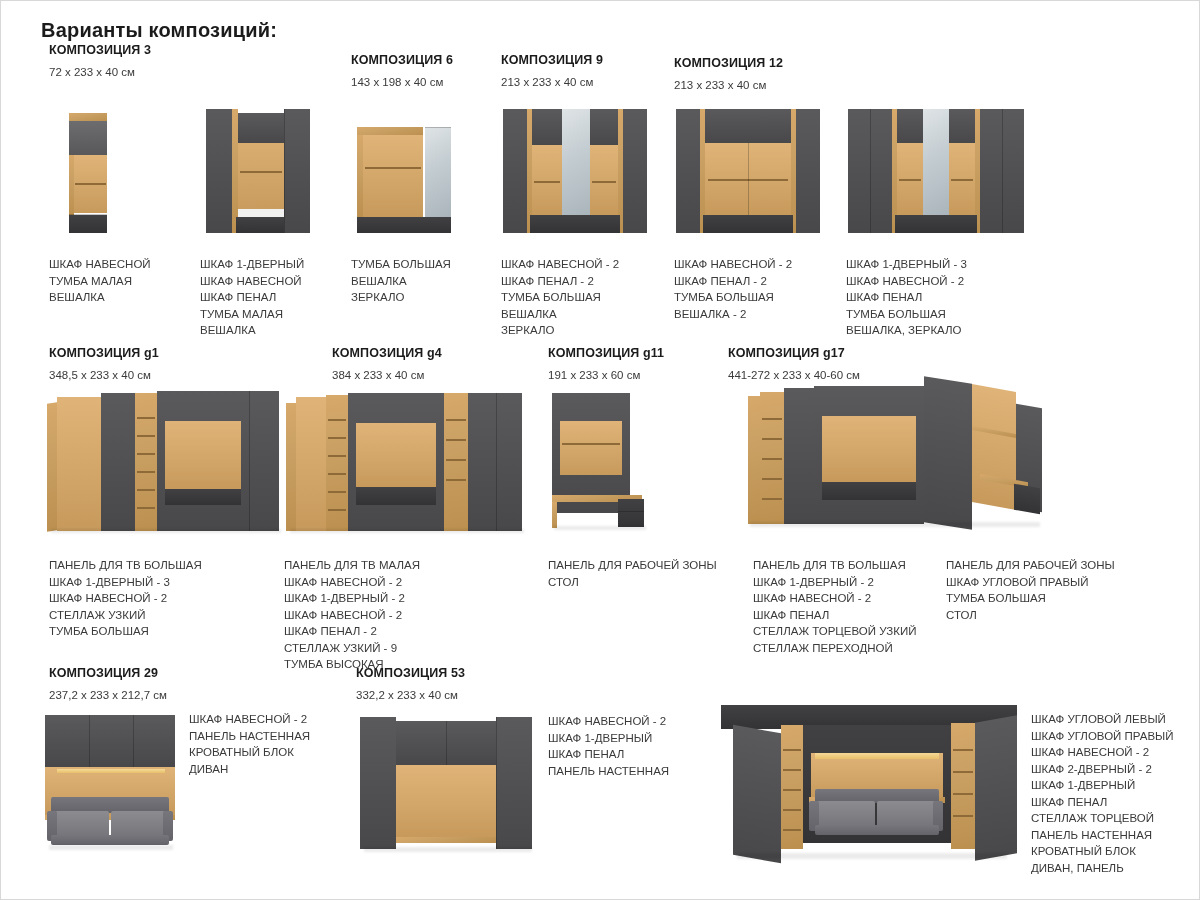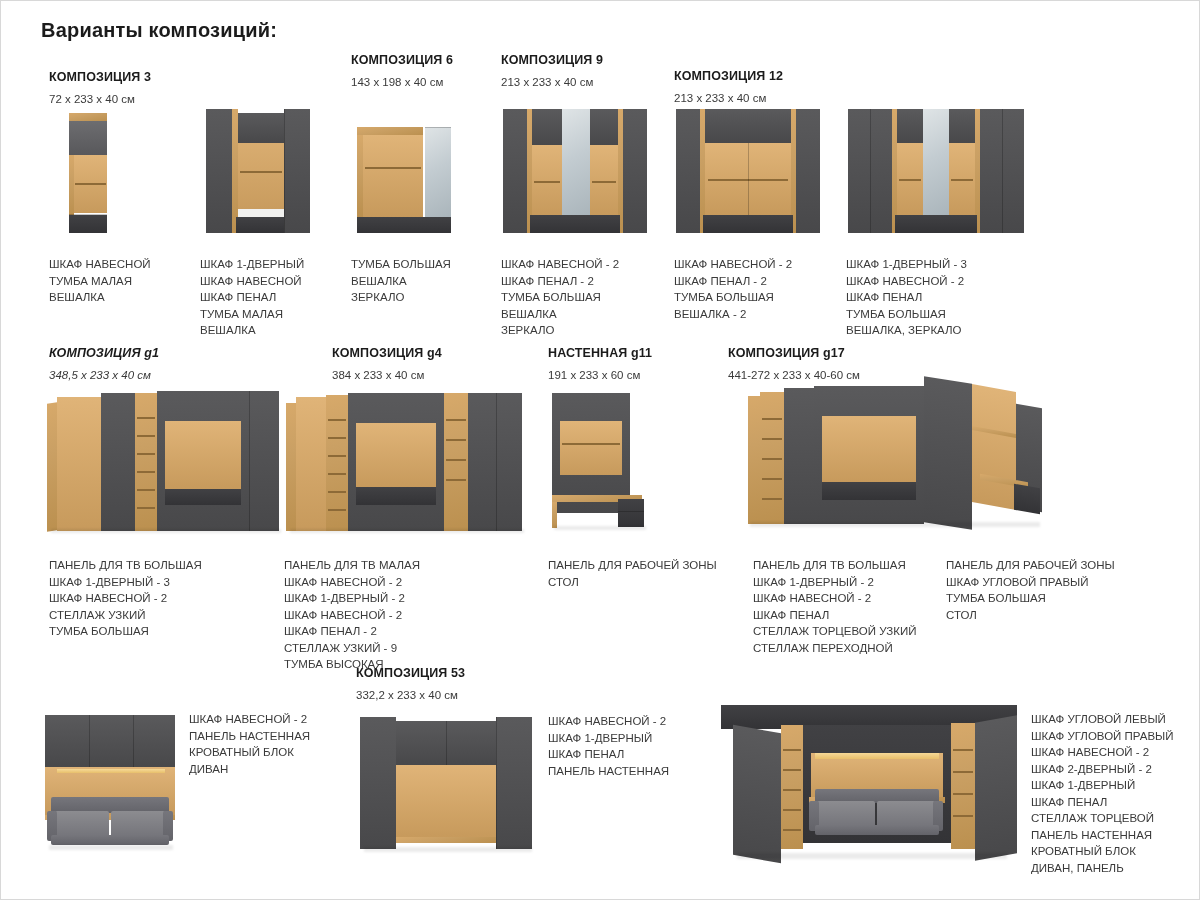--- a/index.html
+++ b/index.html
@@ -64,21 +64,21 @@
   .shadow{ background: rgba(0,0,0,0.08); filter: blur(1px); }
   .line  { background: rgba(0,0,0,0.22); }
 </style>
 </head>
 <body>
 
 <div id="page">
 
   <div class="page-title">Варианты композиций:</div>
 
-  <div class="card" style="left:48px; top:69px; width:140px;">
+  <div class="card" style="left:48px; top:42px; width:140px;">
     <div class="card-title">КОМПОЗИЦИЯ 3</div>
     <div class="card-dims">72 x 233 x 40 см</div>
   </div>
   <div class="illus" style="position:absolute; left:48px; top:104px; width:110px; height:128px;">
     <div class="pc oak" style="left:20px; top:8px;  width:38px; height:8px;"></div>
     <div class="pc greyl" style="left:20px; top:16px; width:38px; height:34px;"></div>
     <div class="pc oak" style="left:20px; top:50px; width:5px;  height:60px;"></div>
     <div class="pc oak2" style="left:25px; top:50px; width:33px; height:58px;"></div>
     <div class="pc greyd" style="left:20px; top:110px;width:38px; height:18px;"></div>
     <div class="pc line" style="left:20px; top:109px;width:38px; height:1px;"></div>
@@ -123,21 +123,21 @@
     <div class="pc mirror" style="left:61px; top:4px;  width:28px; height:106px;"></div>
     <div class="pc grey" style="left:89px; top:4px;  width:28px; height:36px;"></div>
     <div class="pc oak2" style="left:89px; top:40px; width:28px; height:70px;"></div>
     <div class="pc oak" style="left:117px;top:4px;  width:5px;  height:124px;"></div>
     <div class="pc grey" style="left:122px;top:4px;  width:24px; height:124px;"></div>
     <div class="pc greyd" style="left:29px; top:110px;width:90px; height:18px;"></div>
     <div class="pc shelfline" style="left:33px; top:76px; width:26px; height:1.5px;"></div>
     <div class="pc shelfline" style="left:91px; top:76px; width:24px; height:1.5px;"></div>
   </div>
 
-  <div class="card" style="left:673px; top:68px; width:160px;">
+  <div class="card" style="left:673px; top:55px; width:160px;">
     <div class="card-title">КОМПОЗИЦИЯ 12</div>
     <div class="card-dims">213 x 233 x 40 см</div>
   </div>
   <div class="illus" style="position:absolute; left:673px; top:104px; width:150px; height:128px;">
     <div class="pc grey" style="left:2px;  top:4px;  width:24px; height:124px;"></div>
     <div class="pc oak" style="left:26px; top:4px;  width:5px;  height:124px;"></div>
     <div class="pc grey" style="left:31px; top:4px;  width:86px; height:34px;"></div>
     <div class="pc oak2" style="left:31px; top:38px; width:86px; height:72px;"></div>
     <div class="pc oak" style="left:117px;top:4px;  width:5px;  height:124px;"></div>
     <div class="pc grey" style="left:122px;top:4px;  width:24px; height:124px;"></div>
@@ -196,21 +196,21 @@
     <div>ВЕШАЛКА - 2</div>
   </div>
   <div class="card-parts" style="position:absolute; left:845px; top:255px;">
     <div>ШКАФ 1-ДВЕРНЫЙ - 3</div>
     <div>ШКАФ НАВЕСНОЙ - 2</div>
     <div>ШКАФ ПЕНАЛ</div>
     <div>ТУМБА БОЛЬШАЯ</div>
     <div>ВЕШАЛКА, ЗЕРКАЛО</div>
   </div>
 
-  <div class="card" style="left:48px; top:345px; width:200px;font-style:italic;">
+  <div class="card" style="left:48px; top:345px; width:200px;">
     <div class="card-title">КОМПОЗИЦИЯ g1</div>
     <div class="card-dims">348,5 x 233 x 40 см</div>
   </div>
   <div class="illus" style="position:absolute; left:44px; top:378px; width:240px; height:155px;">
     <div class="pc oak" style="left:2px;  top:24px; width:10px; height:128px; transform:skewY(-8deg);"></div>
     <div class="pc oak2" style="left:12px; top:18px; width:44px; height:134px;"></div>
     <div class="pc grey" style="left:56px; top:14px; width:34px; height:138px;"></div>
     <div class="pc oak" style="left:90px; top:14px; width:22px; height:138px;"></div>
     <div class="pc shelfline" style="left:92px; top:38px; width:18px; height:1.5px;"></div>
     <div class="pc shelfline" style="left:92px; top:56px; width:18px; height:1.5px;"></div>
@@ -248,21 +248,21 @@
     <div class="pc shelfline" style="left:162px;top:60px; width:20px; height:1.5px;"></div>
     <div class="pc shelfline" style="left:162px;top:80px; width:20px; height:1.5px;"></div>
     <div class="pc shelfline" style="left:162px;top:100px;width:20px; height:1.5px;"></div>
     <div class="pc grey" style="left:184px;top:14px; width:28px; height:138px;"></div>
     <div class="pc grey" style="left:212px;top:14px; width:26px; height:138px;"></div>
     <div class="pc line" style="left:212px;top:14px; width:1px;  height:138px;"></div>
     <div class="pc shadow" style="left:6px; top:150px; width:234px; height:4px;"></div>
   </div>
 
   <div class="card" style="left:547px; top:345px; width:170px;">
-    <div class="card-title">НАСТЕННАЯ g11</div>
+    <div class="card-title">КОМПОЗИЦИЯ g11</div>
     <div class="card-dims">191 x 233 x 60 см</div>
   </div>
   <div class="illus" style="position:absolute; left:547px; top:386px; width:130px; height:145px;">
     <div class="pc grey" style="left:4px;  top:6px;  width:78px; height:120px;"></div>
     <div class="pc oak2" style="left:12px; top:34px; width:62px; height:54px;"></div>
     <div class="pc shelfline" style="left:14px; top:56px; width:58px; height:2px;"></div>
     <div class="pc oak" style="left:4px;  top:108px;width:90px; height:7px;"></div>
     <div class="pc oak" style="left:4px;  top:115px;width:5px;  height:26px;"></div>
     <div class="pc greyd" style="left:70px; top:112px;width:26px; height:28px;"></div>
     <div class="pc line" style="left:70px; top:124px;width:26px; height:1px;"></div>
@@ -322,20 +322,24 @@
     <div>СТЕЛЛАЖ ТОРЦЕВОЙ УЗКИЙ</div>
     <div>СТЕЛЛАЖ ПЕРЕХОДНОЙ</div>
   </div>
   <div class="card-parts" style="position:absolute; left:945px; top:556px;">
     <div>ПАНЕЛЬ ДЛЯ РАБОЧЕЙ ЗОНЫ</div>
     <div>ШКАФ УГЛОВОЙ ПРАВЫЙ</div>
     <div>ТУМБА БОЛЬШАЯ</div>
     <div>СТОЛ</div>
   </div>
 
+  <div class="card" style="left:48px; top:665px; width:200px;">
+    <div class="card-title">КОМПОЗИЦИЯ 29</div>
+    <div class="card-dims">237,2 x 233 x 212,7 см</div>
+  </div>
   <div class="illus" style="position:absolute; left:40px; top:710px; width:180px; height:150px;">
     <div class="pc grey" style="left:4px;  top:4px;  width:130px; height:52px;"></div>
     <div class="pc line" style="left:48px; top:4px;  width:1px;  height:52px;"></div>
     <div class="pc line" style="left:92px; top:4px;  width:1px;  height:52px;"></div>
     <div class="pc oak2" style="left:4px;  top:56px; width:130px; height:48px;"></div>
     <div class="pc glow" style="left:16px; top:58px; width:108px; height:4px;"></div>
     <div class="pc oak" style="left:4px;  top:104px;width:130px; height:5px;"></div>
     <div class="pc sofadk" style="left:10px; top:86px; width:118px; height:16px;"></div>
     <div class="pc sofa" style="left:14px; top:100px;width:54px; height:26px;"></div>
     <div class="pc sofa" style="left:70px; top:100px;width:54px; height:26px;"></div>

